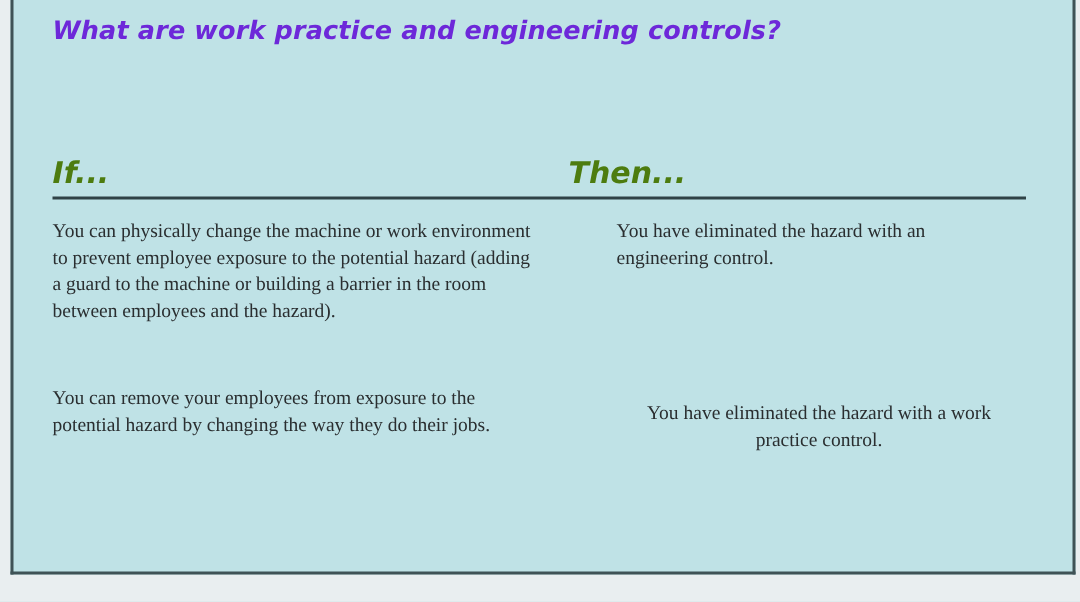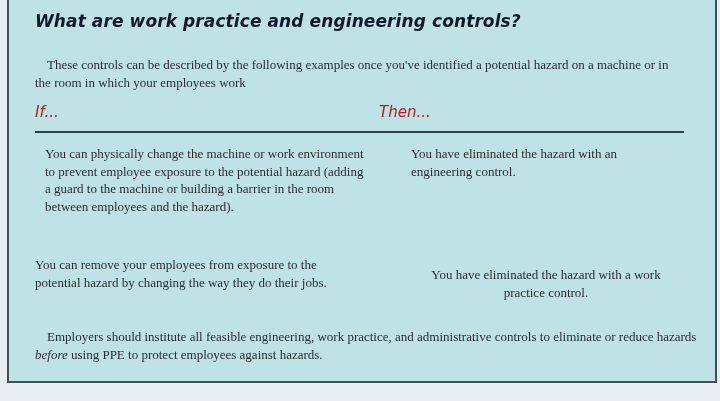--- a/index.html
+++ b/index.html
@@ -23,21 +23,21 @@
     }
     .title {
       position: absolute;
       left: 26px;
       top: 13px;
       margin: 0;
       font-family: "DejaVu Sans", sans-serif;
       font-weight: bold;
       font-style: italic;
       font-size: 17px;
-      color: #0f172a;
+      color: #6d28d9;
       letter-spacing: 0.1px;
       white-space: nowrap;
     }
     .serif {
       font-family: "Liberation Serif", serif;
       color: #2a2e30;
       font-size: 13px;
       line-height: 17.5px;
     }
     .intro {
@@ -46,66 +46,64 @@
       top: 58px;
       width: 650px;
       margin: 0;
       text-indent: 12px;
     }
     .col-head {
       position: absolute;
       top: 105px;
       margin: 0;
       font-family: "DejaVu Sans", sans-serif;
-      font-weight: normal;
+      font-weight: bold;
       font-style: italic;
-      font-size: 15px;
-      color: #b91c1c;
+      font-size: 20px;
+      color: #4d7c0f;
     }
     .col-head.if { left: 26px; }
     .col-head.then { left: 370px; }
     .divider {
       position: absolute;
       left: 26px;
       top: 133px;
       width: 649px;
       height: 2px;
       background: #2f4246;
     }
     .cell {
       position: absolute;
       margin: 0;
     }
-    .row1-if { left: 36px; top: 147px; width: 320px; }
+    .row1-if { left: 26px; top: 147px; width: 320px; }
     .row1-then { left: 402px; top: 147px; width: 270px; }
     .row2-if { left: 26px; top: 258px; width: 320px; }
     .row2-then { left: 402px; top: 268px; width: 270px; text-align: center; }
     .footer {
       position: absolute;
       left: 26px;
       top: 330px;
       width: 670px;
       margin: 0;
       text-indent: 12px;
     }
     .footer em { font-style: italic; }
   </style>
 </head>
 <body>
 
 <div class="panel">
   <h2 class="title">What are work practice and engineering controls?</h2>
 
-  <p class="intro serif">These controls can be described by the following examples once you've identified a potential hazard on a machine or in the room in which your employees work</p>
 
   <h3 class="col-head if">If...</h3>
   <h3 class="col-head then">Then...</h3>
 
   <div class="divider"></div>
 
   <p class="cell serif row1-if">You can physically change the machine or work environment to prevent employee exposure to the potential hazard (adding a guard to the machine or building a barrier in the room between employees and the hazard).</p>
   <p class="cell serif row2-if">You can remove your employees from exposure to the potential hazard by changing the way they do their jobs.</p>
 
   <p class="cell serif row1-then">You have eliminated the hazard with an engineering control.</p>
   <p class="cell serif row2-then">You have eliminated the hazard with a work practice control.</p>
 
-  <p class="footer serif"><span>Employers should institute all feasible engineering, work practice, and administrative controls to eliminate or reduce hazards </span><em>before</em><span> using PPE  to protect employees against hazards.</span></p>
 </div>
 
 </body></html>

